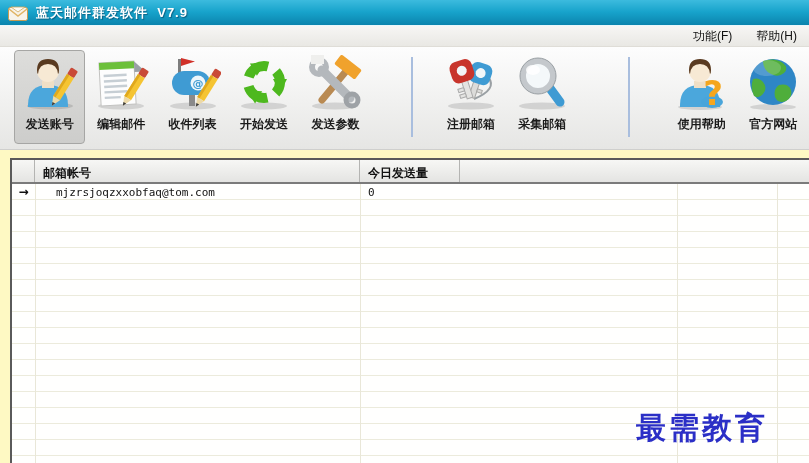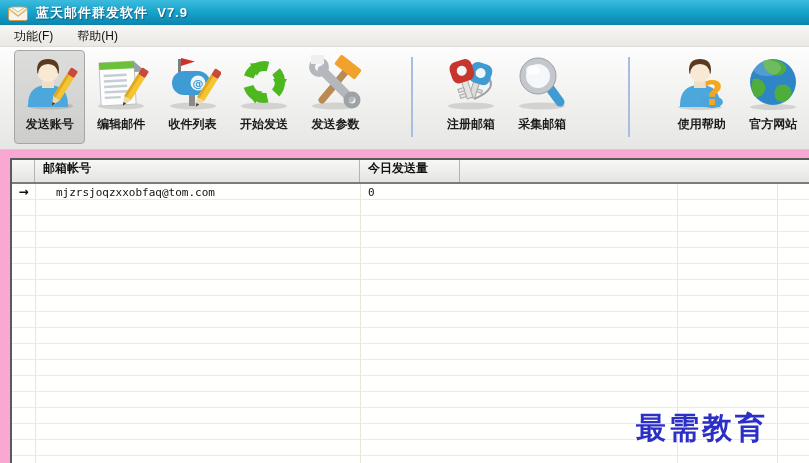--- a/index.html
+++ b/index.html
@@ -1,28 +1,28 @@
 <!DOCTYPE html>
 <html><head>
 <meta charset="utf-8">
 <style>
   * { margin:0; padding:0; box-sizing:border-box; }
   body { background:#fff; font-family:"Liberation Sans","DejaVu Sans",sans-serif; }
-  .window { position:relative; width:809px; height:463px; overflow:hidden; background:#f9a8d4; }
+  .window { position:relative; width:809px; height:463px; overflow:hidden; background:#fef9c3; }
 
   
   .titlebar { height:26px; background:linear-gradient(to bottom,#3cbbde 0%,#17a3cb 48%,#0b84ad 100%);
     display:flex; align-items:center; padding-left:8px; border-bottom:1px solid #e9f7fb; }
   .titlebar .app-icon { width:20px; height:16px; flex:0 0 auto; }
   .title-text { color:#fff; font-weight:bold; font-size:13px; margin-left:8px; white-space:pre;
     text-shadow:1px 1px 1px rgba(0,50,80,.55); letter-spacing:1px; }
 
   
   .menubar { height:21px; background:linear-gradient(#f7f6f4,#e9e8e4); display:flex; align-items:center;
-    font-size:12px; color:#111; padding-left:2px; border-bottom:1px solid #dfddd7; }
+    font-size:12px; color:#111; padding-left:2px; border-bottom:1px solid #dfddd7;justify-content:flex-end; }
   .menu-item { padding:0 12px; height:100%; display:flex; align-items:center; cursor:default; }
 
   
   .toolbar { height:103px; background:linear-gradient(#fdfdfd,#e6e6e4); border-bottom:1px solid #cfcfcd;
     display:flex; align-items:flex-start; padding-left:14px; }
   .tb-btn { width:75px; height:94px; margin-top:3px; display:flex; flex-direction:column; align-items:center;
     border:1px solid transparent; border-radius:4px; }
   .tb-btn.selected { background:linear-gradient(#dddddb,#cdcdcb); border-color:#a6a6a4; }
   .tb-icon { width:56px; height:56px; margin-top:4px; }
   .tb-label { font-size:12px; font-weight:bold; color:#1a1a1a; margin-top:5px; white-space:nowrap; }
@@ -30,21 +30,21 @@
   .sep-1 { margin-left:40px; }
   .g2-first { margin-left:22px; }
   .sep-2 { margin-left:50px; }
   .g3-first { margin-left:36px; }
 
   
   .panel { position:absolute; left:10px; top:158px; width:812px; height:330px;
     border:2px solid #5a5a5a; background:#fff; }
   .grid-header { height:24px; background:linear-gradient(#f7f7f5,#e4e4e2); border-bottom:2px solid #7b7b7b;
     display:flex; }
-  .gh-cell { border-right:1px solid #b4b4b2; display:flex; align-items:flex-start; padding-left:8px;
+  .gh-cell { border-right:1px solid #b4b4b2; display:flex; align-items:flex-end; padding-left:8px;
     font-size:12px; font-weight:bold; color:#111; overflow:hidden; }
   .col-ind { width:23px; flex:0 0 auto; padding-left:0; }
   .col-email { width:325px; flex:0 0 auto; }
   .col-pass { width:317px; flex:0 0 auto; }
   .col-count { width:100px; flex:0 0 auto; }
   .col-rest { flex:1; border-right:none; }
 
   .grid-body { position:relative; height:calc(100% - 26px);
     background-image:
       linear-gradient(#e9e7d8,#e9e7d8),

